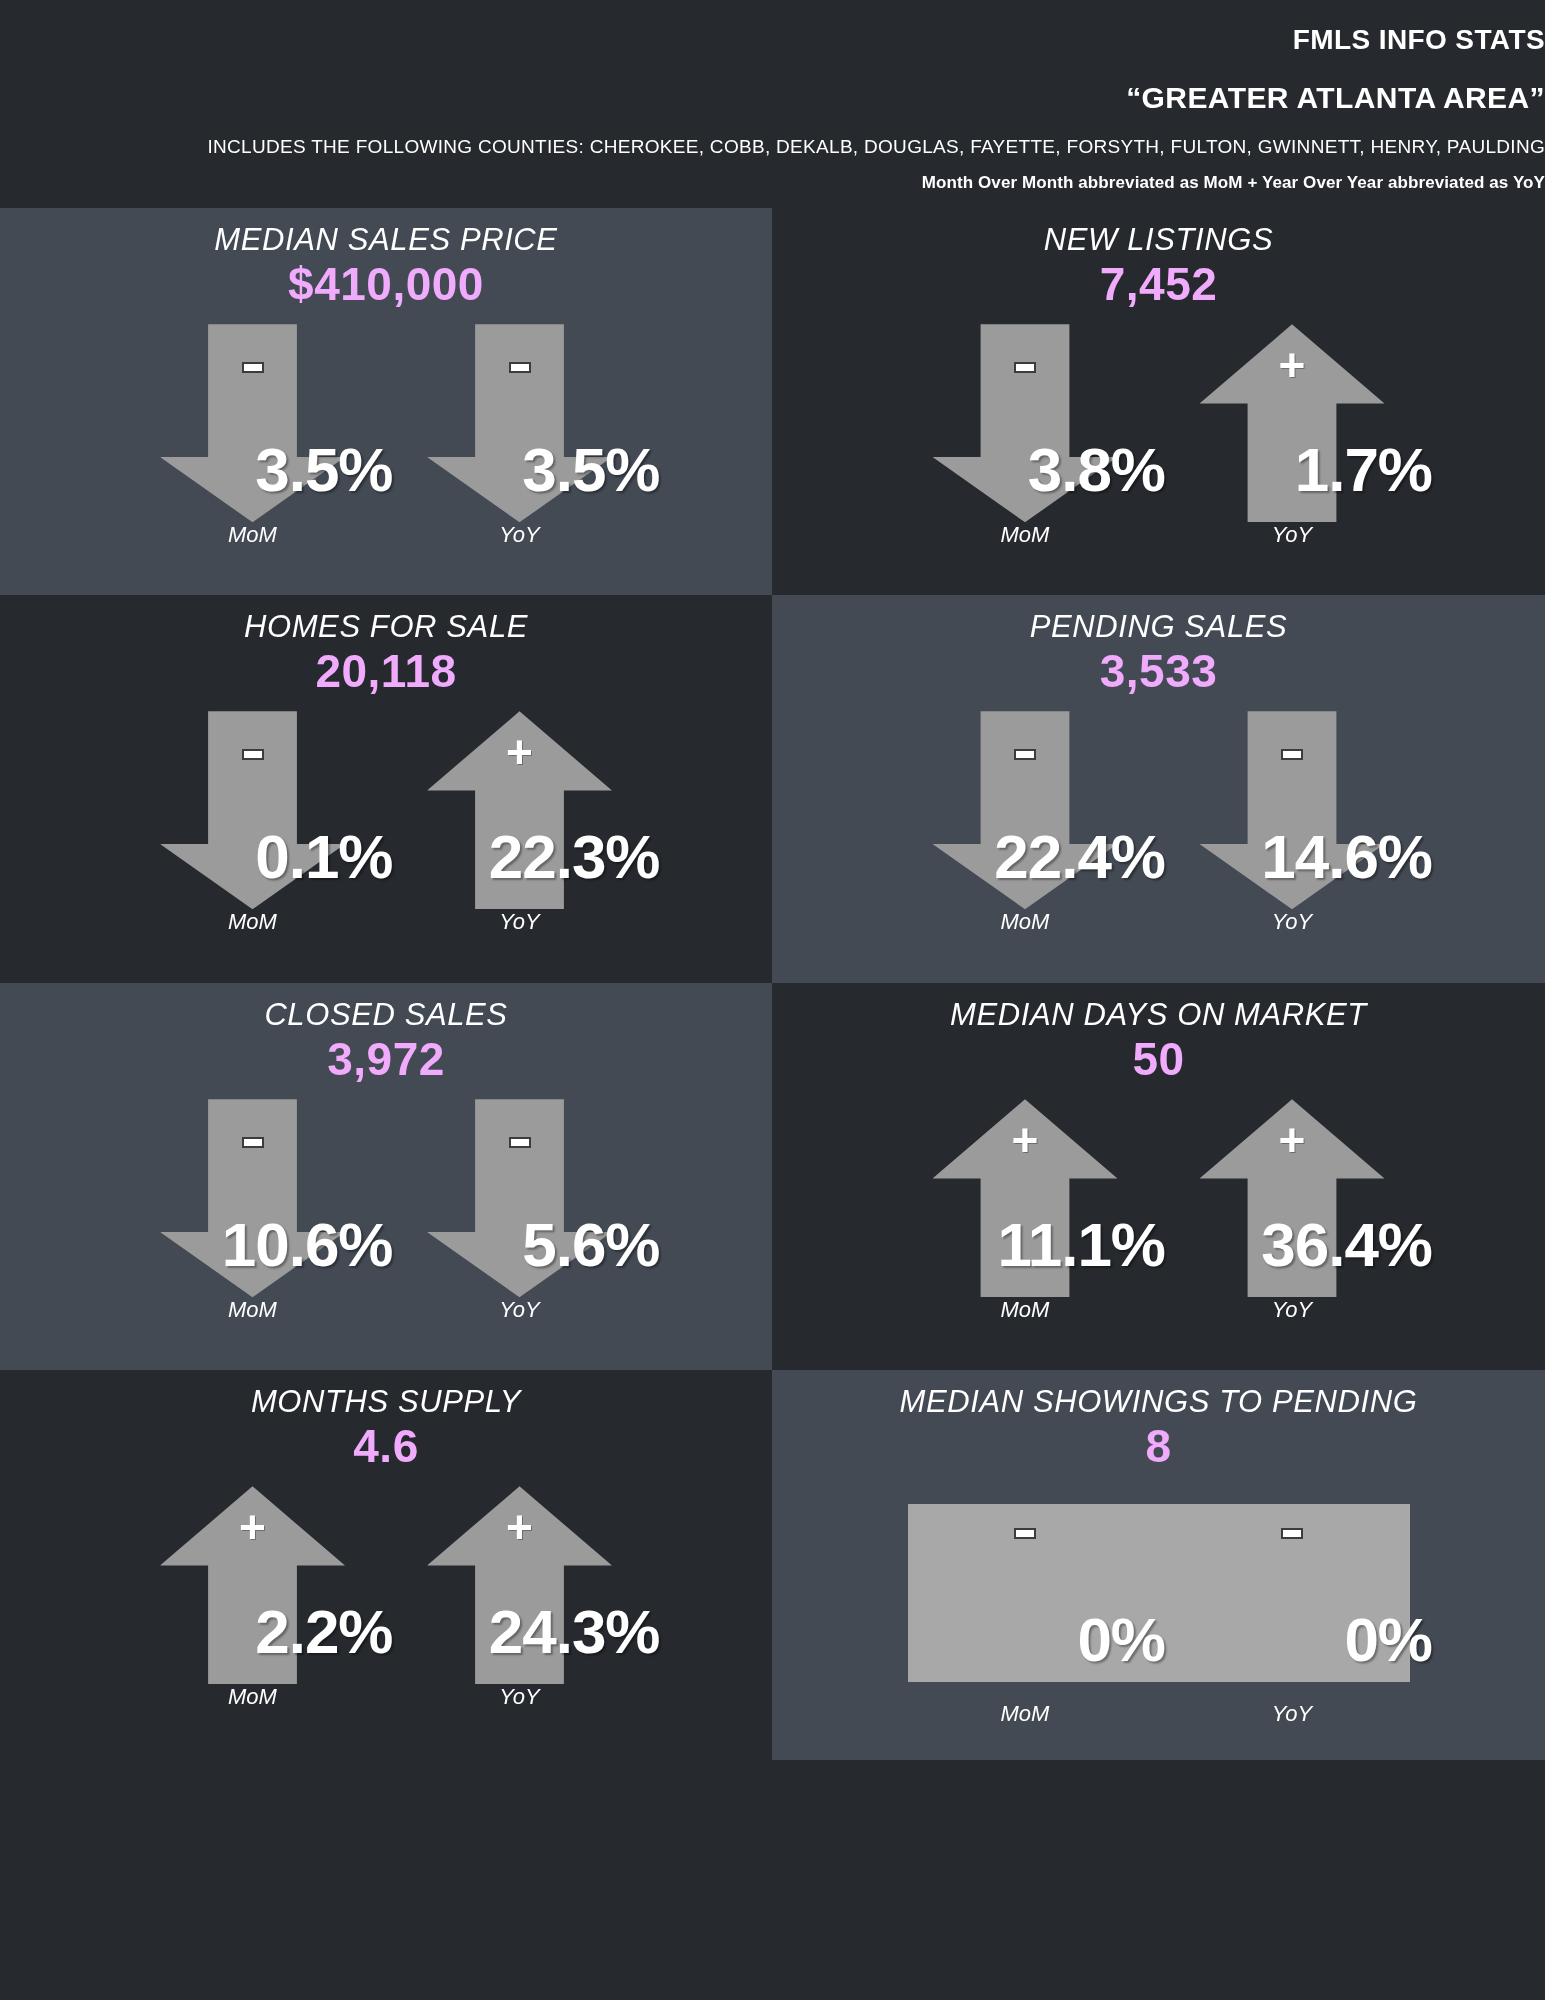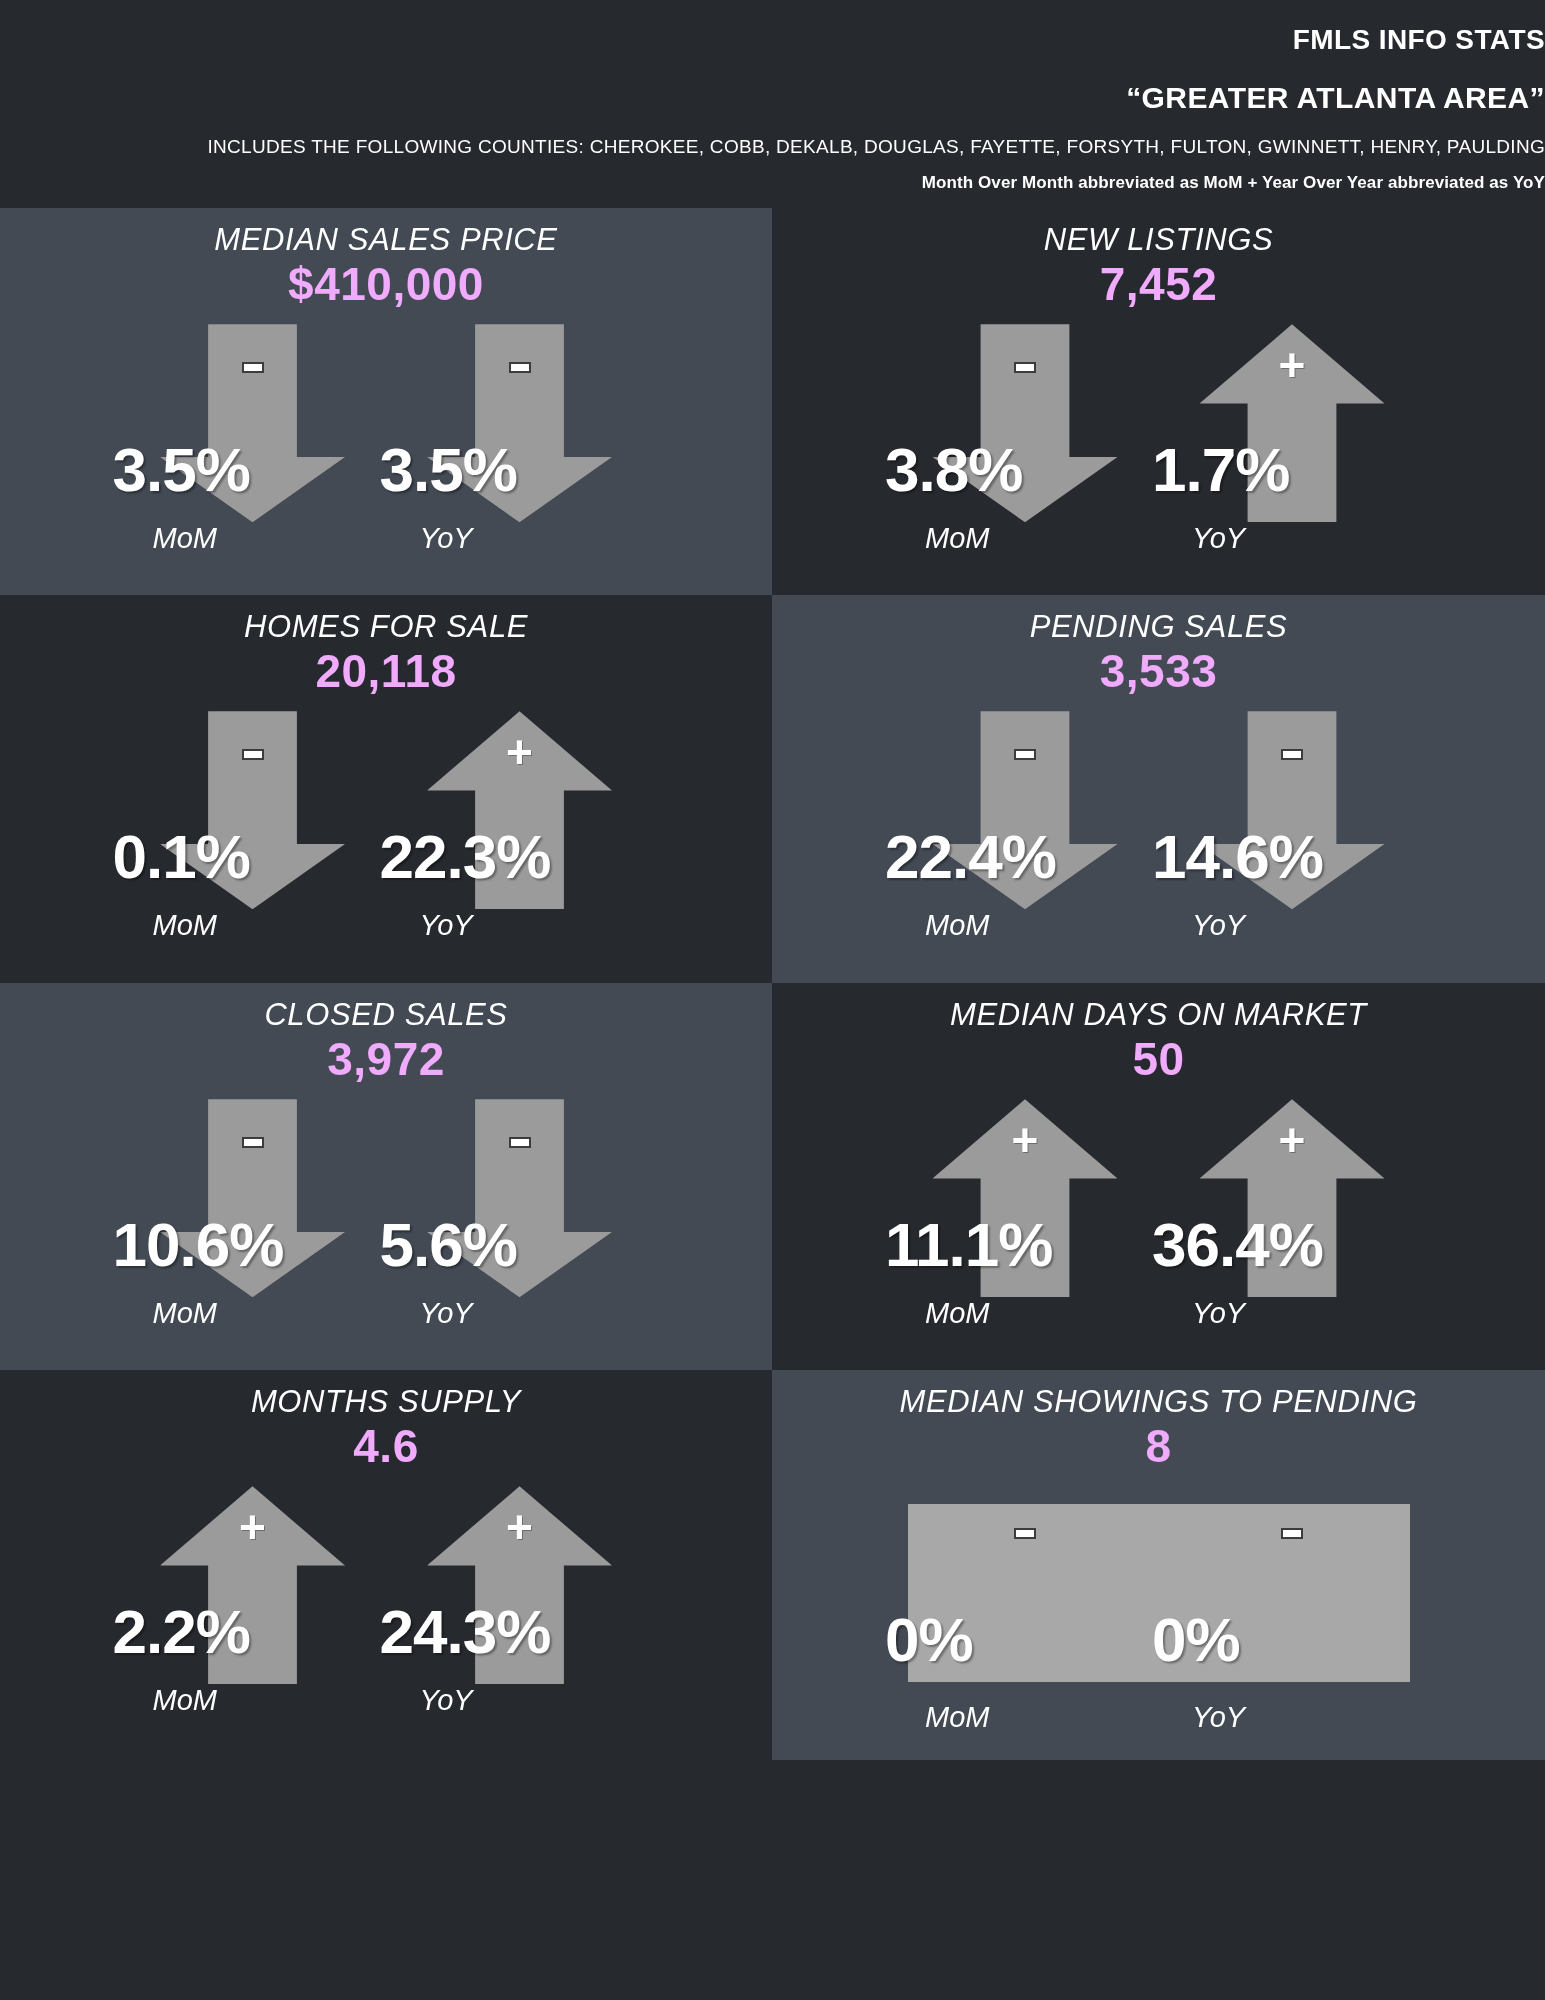--- a/index.html
+++ b/index.html
@@ -147,38 +147,39 @@
     color: #ffffff;
     text-shadow: 1px 1px 0 #6d6d6d;
   }
 
   .pct {
     position: absolute;
     left: 50%;
     transform: translateX(-50%);
     top: 110px;
     width: 280px;
-    text-align: left;
+    text-align: right;
     color: #ffffff;
     font-size: 62px;
     font-weight: bold;
     letter-spacing: -1px;
     white-space: nowrap;
     text-shadow: 2px 2px 2px rgba(0,0,0,0.35);
     z-index: 4;
   }
 
   .period {
     position: absolute;
     left: 50%;
     transform: translateX(-50%);
     top: 198px;
     width: 200px;
-    color: #ffffff;
-    font-size: 29px;
+    text-align: center;
+    color: #ffffff;
+    font-size: 22px;
     font-style: italic;
     font-weight: normal;
     z-index: 5;
   }
 
   
   .arrows.neutral .arrow-cell { height: 250px; }
   .arrows.neutral .sign-minus { top: 42px; }
   .arrows.neutral .pct { top: 118px; }
   .arrows.neutral .period { top: 215px; }

